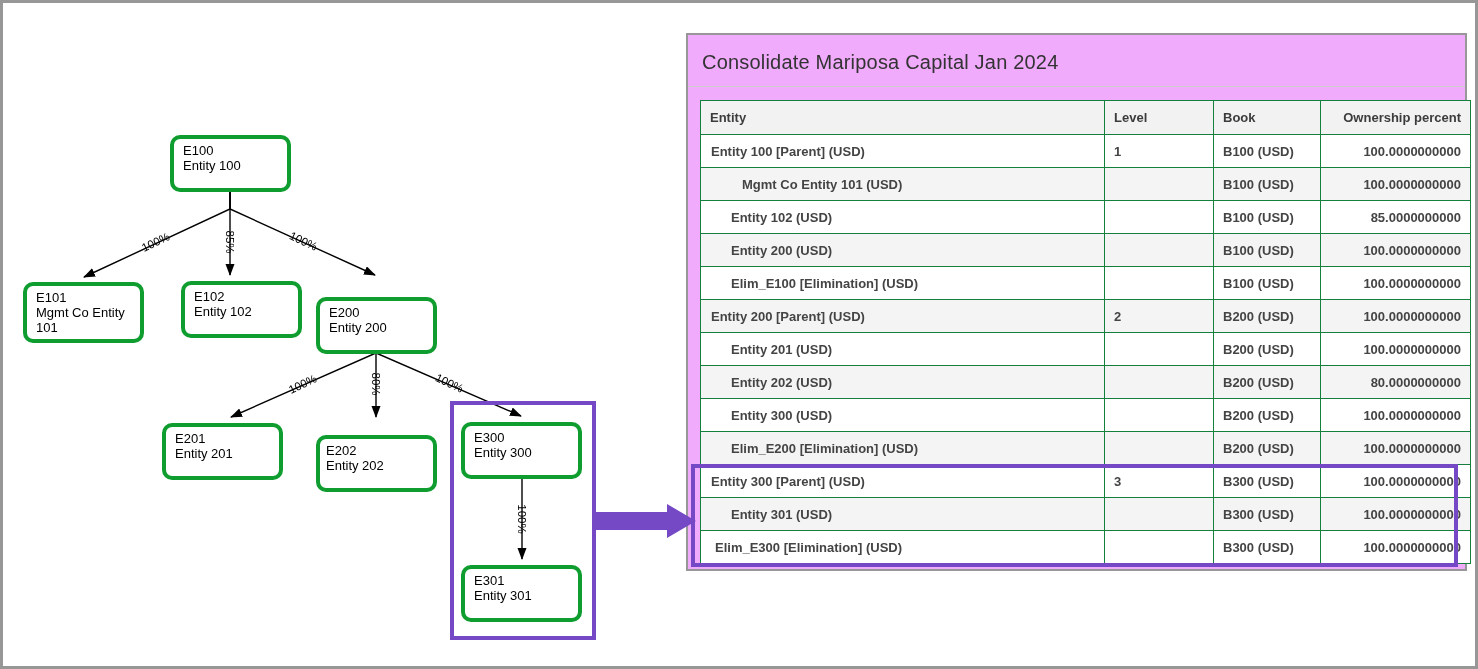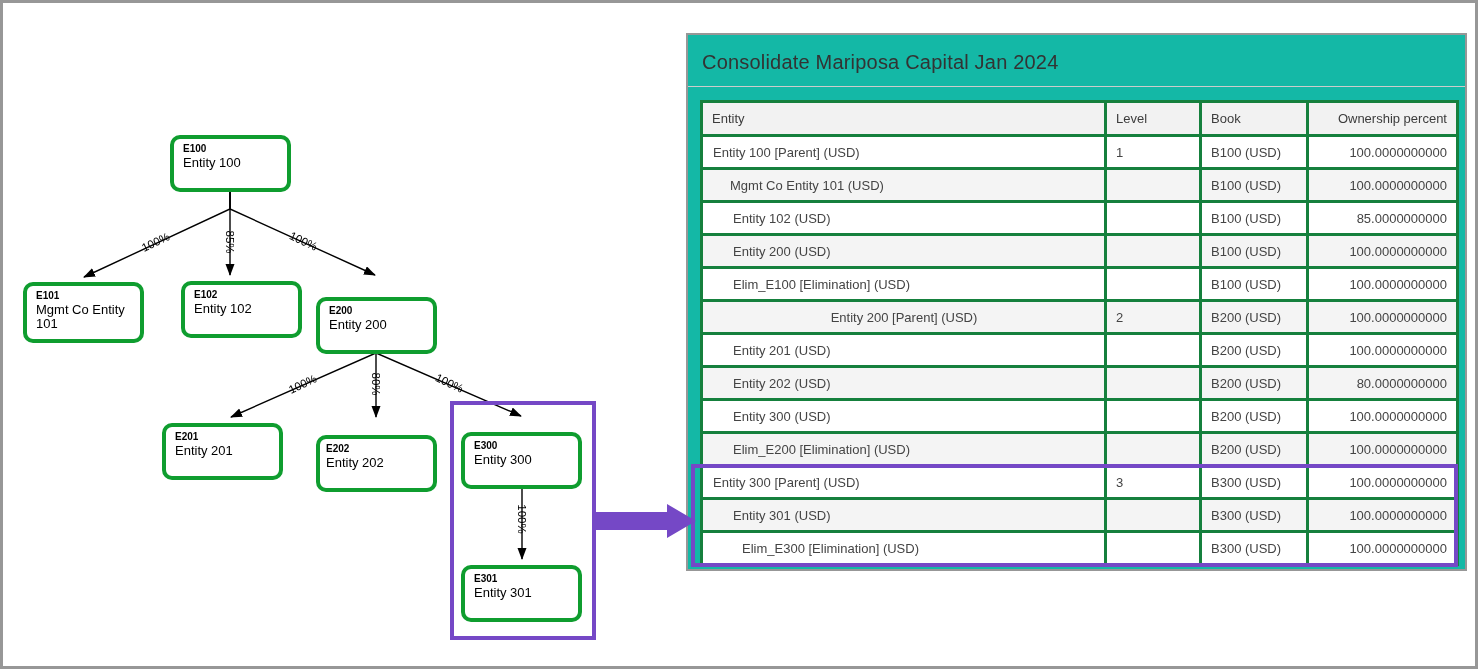--- a/index.html
+++ b/index.html
@@ -26,57 +26,57 @@
   .node {
     position: absolute; z-index: 3;
     width: 121px; height: 57px;
     background: #ffffff;
     border: 4px solid var(--green);
     border-radius: 10px;
     padding: 4px 8px 2px 9px;
     overflow: hidden;
   }
   .node.tall { height: 61px; }
-  .node .code { font-size: 10px; font-weight: bold; color: #000; line-height: 1.25; }
+  .node .code { font-size: 13px; font-weight: normal; color: #000; line-height: 1.25; }
   .node .sub  { font-size: 13px; color: #000; line-height: 1.15; }
 
   .group-highlight {
     position: absolute; z-index: 2;
     left: 447px; top: 398px; width: 146px; height: 239px;
     border: 4px solid var(--purple);
     background: transparent;
   }
   .focus-arrow { position: absolute; left: 590px; top: 498px; z-index: 6; }
 
   
   .panel {
     position: absolute; left: 683px; top: 30px;
     width: 781px; height: 538px;
-    border: 2px solid #979797; background: #14b8a6; z-index: 4;
+    border: 2px solid #979797; background: #f0abfc; z-index: 4;
   }
   .panel-header {
     height: 52px; padding: 16px 16px 0 14px;
     border-bottom: 1px solid #cccccc;
   }
   .panel-title { font-size: 20px; font-weight: 400; color: #333333; letter-spacing: .2px; }
 
   table.report {
     border-collapse: collapse; table-layout: fixed;
     width: 756px; margin: 13px 9px 0 12px;
     font-size: 13px; color: #444444;
   }
   table.report th, table.report td {
-    border: 3px solid #15803d;
+    border: 1px solid #15803d;
     padding: 0 9px; height: 33px;
-    font-weight: normal; text-align: left;
+    font-weight: bold; text-align: left;
     overflow: hidden; white-space: nowrap;
   }
   table.report th { background: #f2f2f2; height: 34px; color: #3c3c3c; }
   table.report .c-entity { width: 404px; }
-  table.report .c-level  { width: 95px; }
+  table.report .c-level  { width: 109px; }
   table.report .c-book   { width: 107px; }
   table.report .c-own    { width: 150px; text-align: right; }
   table.report tbody tr:nth-child(even) td { background: #f4f4f4; }
   table.report tbody tr:nth-child(odd) td { background: #ffffff; }
 
   .table-highlight {
     position: absolute; z-index: 5;
     left: 688px; top: 461px; width: 767px; height: 103px;
     border: 4px solid var(--purple);
     background: transparent; pointer-events: none;
@@ -129,21 +129,21 @@
     <div class="sub">Entity 200</div>
   </div>
   <div class="node" style="left:159px; top:420px;">
     <div class="code">E201</div>
     <div class="sub">Entity 201</div>
   </div>
   <div class="node" style="left:313px; top:432px;padding-left:6px;">
     <div class="code">E202</div>
     <div class="sub">Entity 202</div>
   </div>
-  <div class="node" style="left:458px; top:419px;margin-top:10px;">
+  <div class="node" style="left:458px; top:419px;">
     <div class="code">E300</div>
     <div class="sub">Entity 300</div>
   </div>
   <div class="node" style="left:458px; top:562px;">
     <div class="code">E301</div>
     <div class="sub">Entity 301</div>
   </div>
 
   <svg class="focus-arrow" width="106" height="40" viewBox="0 0 106 40">
     <polygon points="3,11 74,11 74,3 103,20 74,37 74,29 3,29" fill="#7548c6"></polygon>
@@ -164,21 +164,21 @@
       </thead>
       <tbody>
   <tr>
     <td class="c-entity" style="padding-left: 10px;">Entity 100 [Parent] (USD)</td>
     <td class="c-level">1</td>
     <td class="c-book">B100 (USD)</td>
     <td class="c-own">100.0000000000</td>
   </tr>
 
   <tr>
-    <td class="c-entity" style="padding-left: 27px;">Mgmt Co Entity 101 (USD)</td>
+    <td class="c-entity" style="padding-left: 41px;">Mgmt Co Entity 101 (USD)</td>
     <td class="c-level"></td>
     <td class="c-book">B100 (USD)</td>
     <td class="c-own">100.0000000000</td>
   </tr>
 
   <tr>
     <td class="c-entity" style="padding-left: 30px;">Entity 102 (USD)</td>
     <td class="c-level"></td>
     <td class="c-book">B100 (USD)</td>
     <td class="c-own">85.0000000000</td>
@@ -192,21 +192,21 @@
   </tr>
 
   <tr>
     <td class="c-entity" style="padding-left: 30px;">Elim_E100 [Elimination] (USD)</td>
     <td class="c-level"></td>
     <td class="c-book">B100 (USD)</td>
     <td class="c-own">100.0000000000</td>
   </tr>
 
   <tr>
-    <td class="c-entity" style="padding-left: 10px; text-align: center;">Entity 200 [Parent] (USD)</td>
+    <td class="c-entity" style="padding-left: 10px;">Entity 200 [Parent] (USD)</td>
     <td class="c-level">2</td>
     <td class="c-book">B200 (USD)</td>
     <td class="c-own">100.0000000000</td>
   </tr>
 
   <tr>
     <td class="c-entity" style="padding-left: 30px;">Entity 201 (USD)</td>
     <td class="c-level"></td>
     <td class="c-book">B200 (USD)</td>
     <td class="c-own">100.0000000000</td>
@@ -241,21 +241,21 @@
   </tr>
 
   <tr>
     <td class="c-entity" style="padding-left: 30px;">Entity 301 (USD)</td>
     <td class="c-level"></td>
     <td class="c-book">B300 (USD)</td>
     <td class="c-own">100.0000000000</td>
   </tr>
 
   <tr>
-    <td class="c-entity" style="padding-left: 39px;">Elim_E300 [Elimination] (USD)</td>
+    <td class="c-entity" style="padding-left: 14px;">Elim_E300 [Elimination] (USD)</td>
     <td class="c-level"></td>
     <td class="c-book">B300 (USD)</td>
     <td class="c-own">100.0000000000</td>
   </tr>
 </tbody>
     </table>
   </div>
 
   <div class="table-highlight"></div>
 

